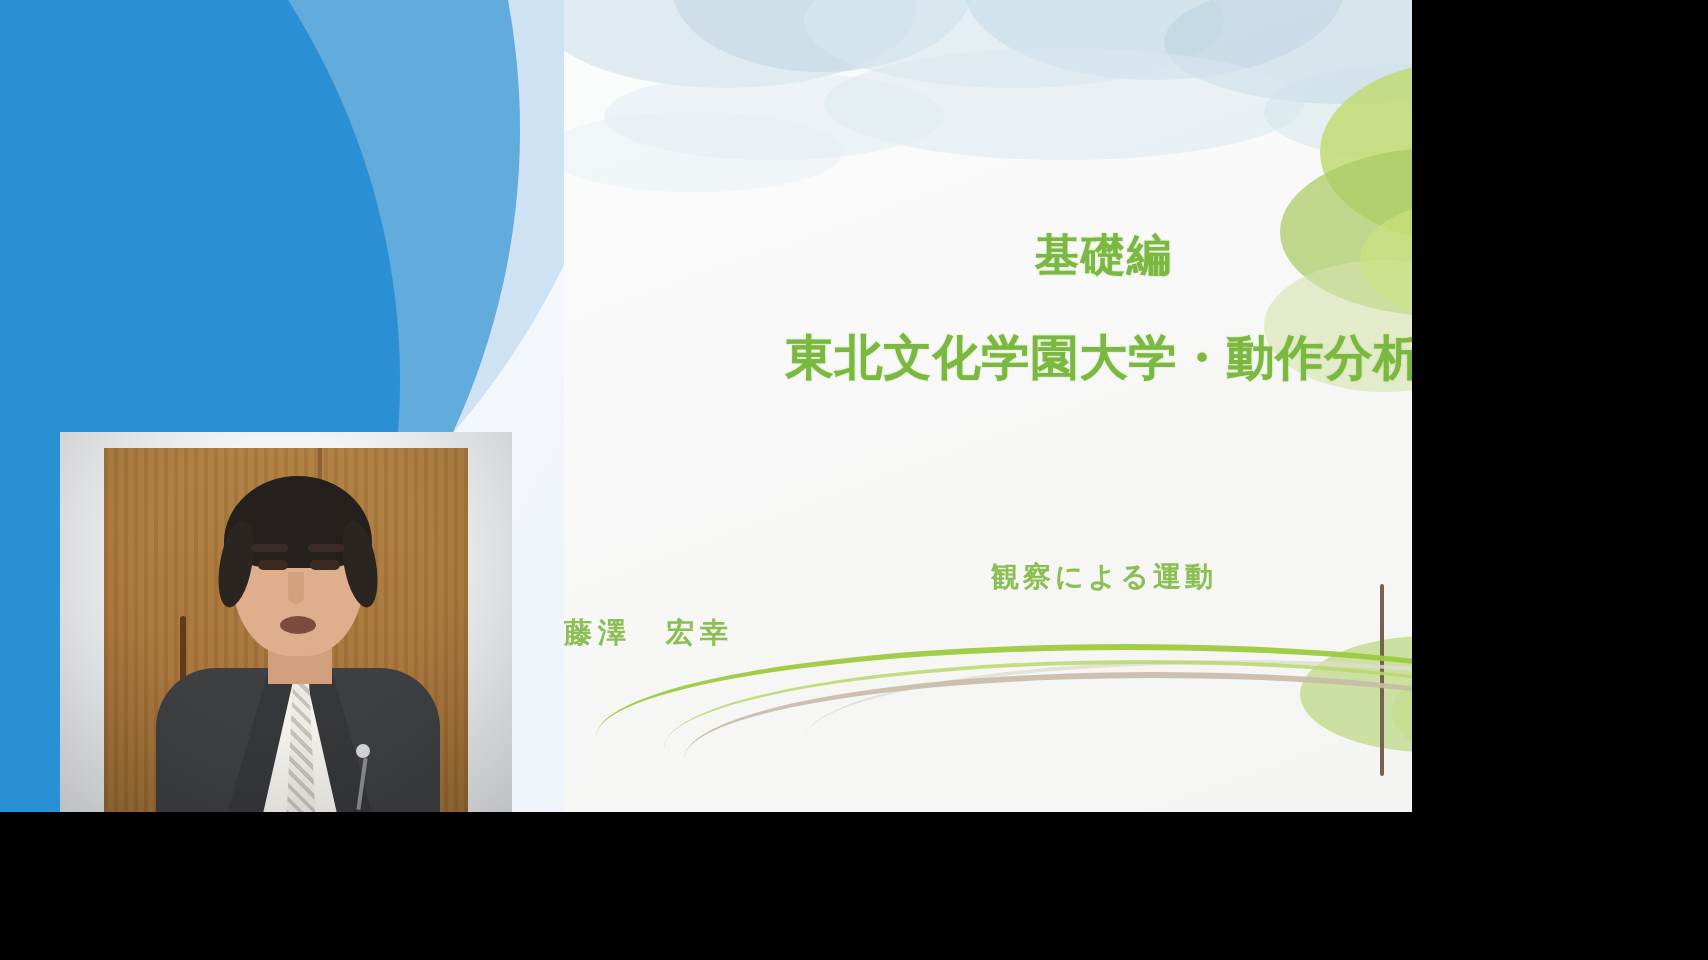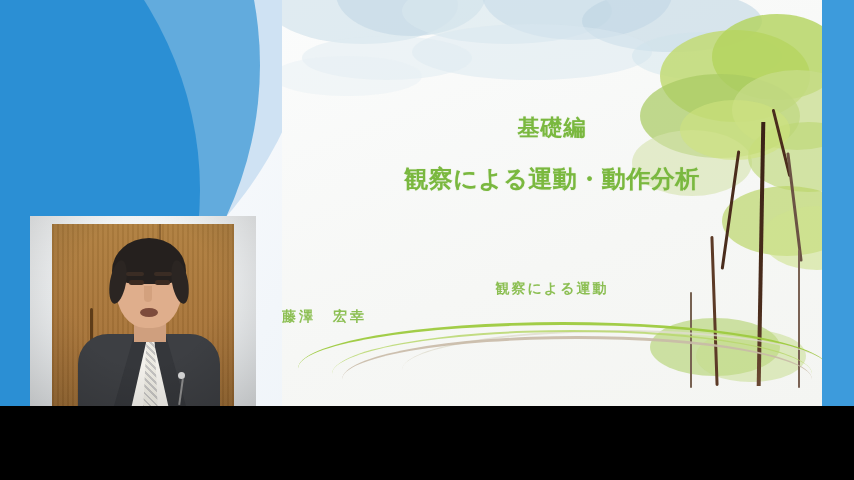--- a/index.html
+++ b/index.html
@@ -1,19 +1,19 @@
 <!DOCTYPE html>
 <html><head>
 <meta charset="utf-8">
 <style>
   html,body{margin:0;padding:0;background:#000;}
   body{width:854px;height:480px;overflow:hidden;
        font-family:"Liberation Sans","DejaVu Sans",sans-serif;}
 
-  #stage{position:relative;width:854px;height:480px;overflow:hidden;background:#ffffff;}
+  #stage{position:relative;width:706px;height:480px;overflow:hidden;background:#ffffff;}
 
   
   .bg-base{position:absolute;inset:0;
     background:linear-gradient(120deg,#ffffff 0%,#f2f6fa 40%,#e9f1f8 70%,#ffffff 100%);}
   .bg-swoosh{position:absolute;border-radius:50%;}
   .swoosh-pale{left:-560px;top:-430px;width:880px;height:800px;
     background:#cfe2f3;}
   .swoosh-mid{left:-620px;top:-330px;width:880px;height:790px;
     background:#62abdd;}
   .swoosh-dark{left:-660px;top:-195px;width:860px;height:770px;
@@ -192,21 +192,21 @@
     <div class="trunk-b"></div>
     <div class="trunk-d"></div>
     <div class="trunk-f"></div>
 
     <div class="g-pale"></div>
     <div class="g-tan"></div>
     <div class="g-green2"></div>
     <div class="g-green"></div>
 
     <div class="slide-title">基礎編</div>
-    <div class="slide-subtitle">観察による運動・動作分析</div>
+    <div class="slide-subtitle">東北文化学園大学・動作分析</div>
     <div class="slide-org">観察による運動</div>
     <div class="slide-author">藤澤　宏幸</div>
   </div>
 
   <div class="video-inset">
     <div class="vi-wall"></div>
     <div class="vi-cabinet"></div>
     <div class="vi-cab-seam"></div>
     <div class="vi-handle"></div>
     <div class="vi-suit"></div>

